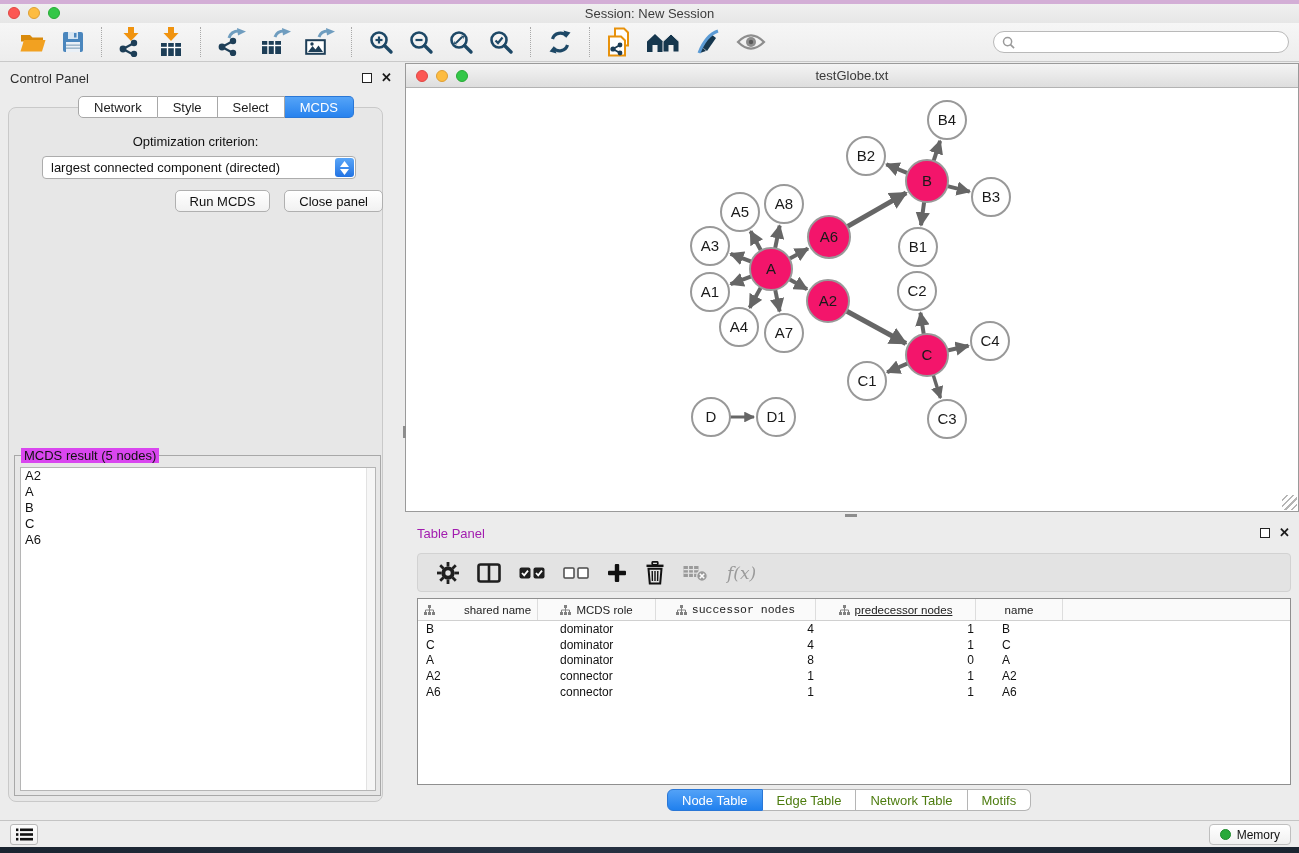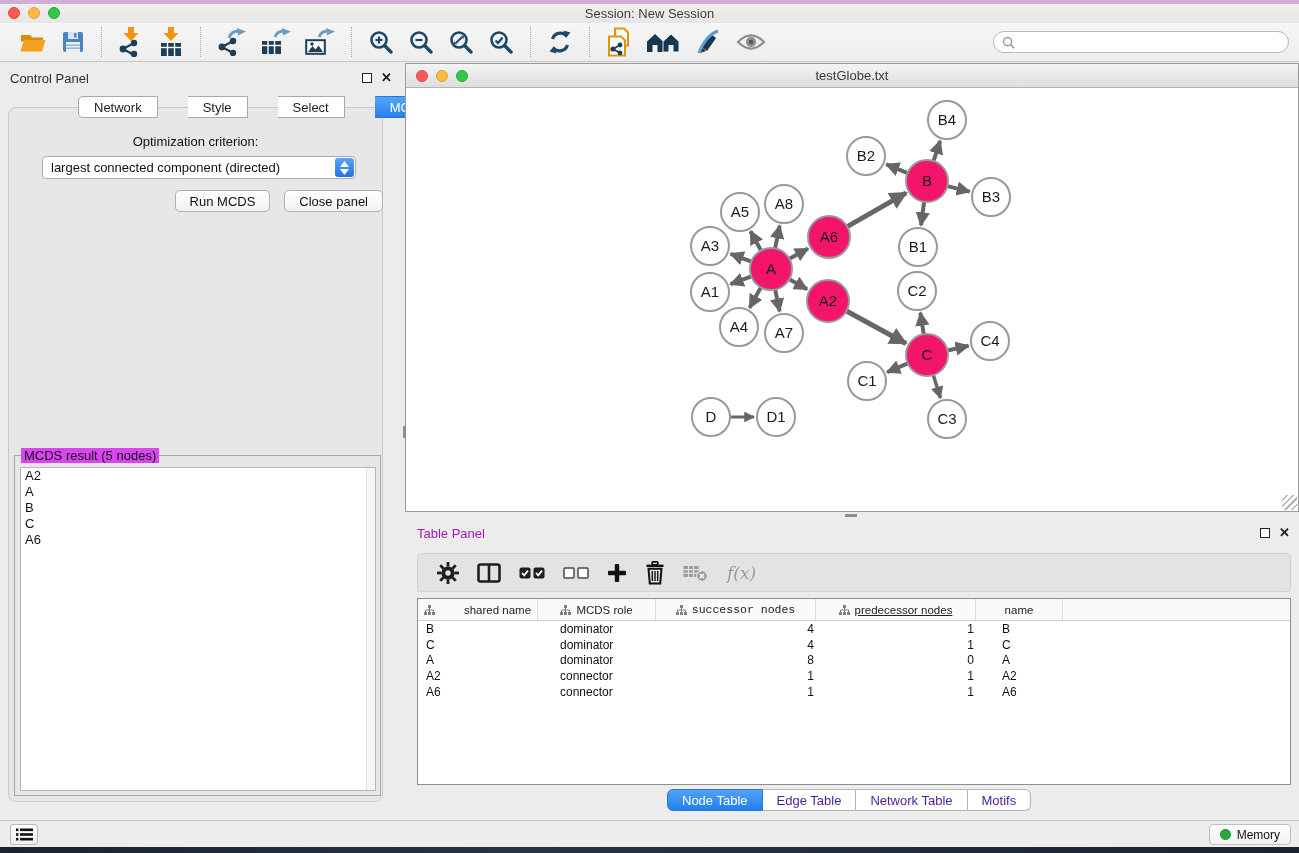--- a/index.html
+++ b/index.html
@@ -24,21 +24,21 @@
   .search-box { margin-left:auto; width:296px; height:22px; background:#fff; border:1px solid #b9b9b9;
                 border-radius:11px; display:flex; align-items:center; padding:0 8px; }
   .search-box input { border:none; outline:none; flex:1; font-size:12px; background:transparent; margin-left:5px; }
 
   
   .cp-title { left:10px; top:71px; font-size:13px; color:#2e2e2e; }
   .panel-ctrl { display:flex; gap:9px; align-items:center; }
   .float-glyph { width:10px; height:10px; border:1.6px solid #222; display:inline-block; background:#fff; }
   .close-glyph { font-size:13px; font-weight:bold; color:#1a1a1a; line-height:10px; }
   .cp-card { left:8px; top:107px; width:375px; height:695px; background:#e7e7e7; border:1px solid #c9c9c9; border-radius:8px; }
-  .cp-tabs { left:78px; top:96px; display:flex;gap:30px; }
+  .cp-tabs { left:78px; top:96px; display:flex; }
   .cp-tab { height:22px; padding:0 15px; background:#fff; border:1px solid #a8a8a8; border-left:none;
             font-size:13px; color:#1c1c1c; display:flex; align-items:center; }
   .cp-tab:first-child { border-left:1px solid #a8a8a8; border-radius:5px 0 0 5px; }
   .cp-tab:last-child { border-radius:0 5px 5px 0; }
   .cp-tab.selected { background:linear-gradient(#55a4f8,#2782ee); color:#fff; border-color:#2a77d6; }
   .opt-label { left:8px; top:134px; width:375px; text-align:center; font-size:13px; color:#111; }
   .select { left:42px; top:156px; width:314px; height:23px; background:#fff; border:1px solid #acacac; border-radius:4px;
             display:flex; align-items:center; font-size:13px; color:#111; padding-left:8px; }
   .select .stepper { margin-left:auto; width:19px; height:19px; margin-right:1px; border-radius:3px;
             background:linear-gradient(#5aa6f8,#2273e3); display:flex; flex-direction:column; align-items:center; justify-content:center; gap:2px; }
@@ -68,21 +68,21 @@
                 border:1px solid #d2d2d2; border-radius:4px; display:flex; align-items:center; padding-left:10px; }
   .tp-btn { border:none; background:transparent; padding:0 9px; height:34px; display:flex; align-items:center; }
   .tp-table { position:absolute; left:12px; top:78px; width:874px; height:187px; background:#fff; border:1px solid #8f8f8f; }
   .t-header { display:flex; height:22px; background:#fafafa; border-bottom:1px solid #d0d0d0; }
   .t-hcell { display:flex; align-items:center; justify-content:center; gap:5px; font-size:11.5px; color:#222;
              border-right:1px solid #ddd; height:100%; }
   .t-row { display:flex; height:15.8px; align-items:center; }
   .t-cell { font-size:12px; color:#111; overflow:hidden; white-space:nowrap; }
   .tp-tabs { position:absolute; left:262px; top:269px; display:flex; }
   .bt-tab { height:22px; padding:0 14px; background:#fff; border:1px solid #b5b5b5; border-left:none;
-            font-size:13px; color:#4c1d95; display:flex; align-items:center; }
+            font-size:13px; color:#4d7c0f; display:flex; align-items:center; }
   .bt-tab:first-child { border-left:1px solid #b5b5b5; border-radius:6px 0 0 6px; }
   .bt-tab:last-child { border-radius:0 6px 6px 0; }
   .bt-tab.selected { background:linear-gradient(#53a2f7,#2080ee); color:#fff; border-color:#2a77d6; }
 
   
   .statusbar { left:0; top:820px; width:1299px; height:27px; background:#ededed; border-top:1px solid #c4c4c4; }
   .list-btn { position:absolute; left:10px; top:3px; width:28px; height:21px; background:linear-gradient(#fdfdfd,#f0f0f0);
               border:1px solid #b9b9b9; border-radius:3px; display:flex; align-items:center; justify-content:center; }
   .memory-btn { position:absolute; right:8px; top:3px; height:21px; background:linear-gradient(#ffffff,#f0f0f0);
                 border:1px solid #bfbfbf; border-radius:4px; display:flex; align-items:center; gap:6px; padding:0 10px; font-size:12px; color:#111; }

